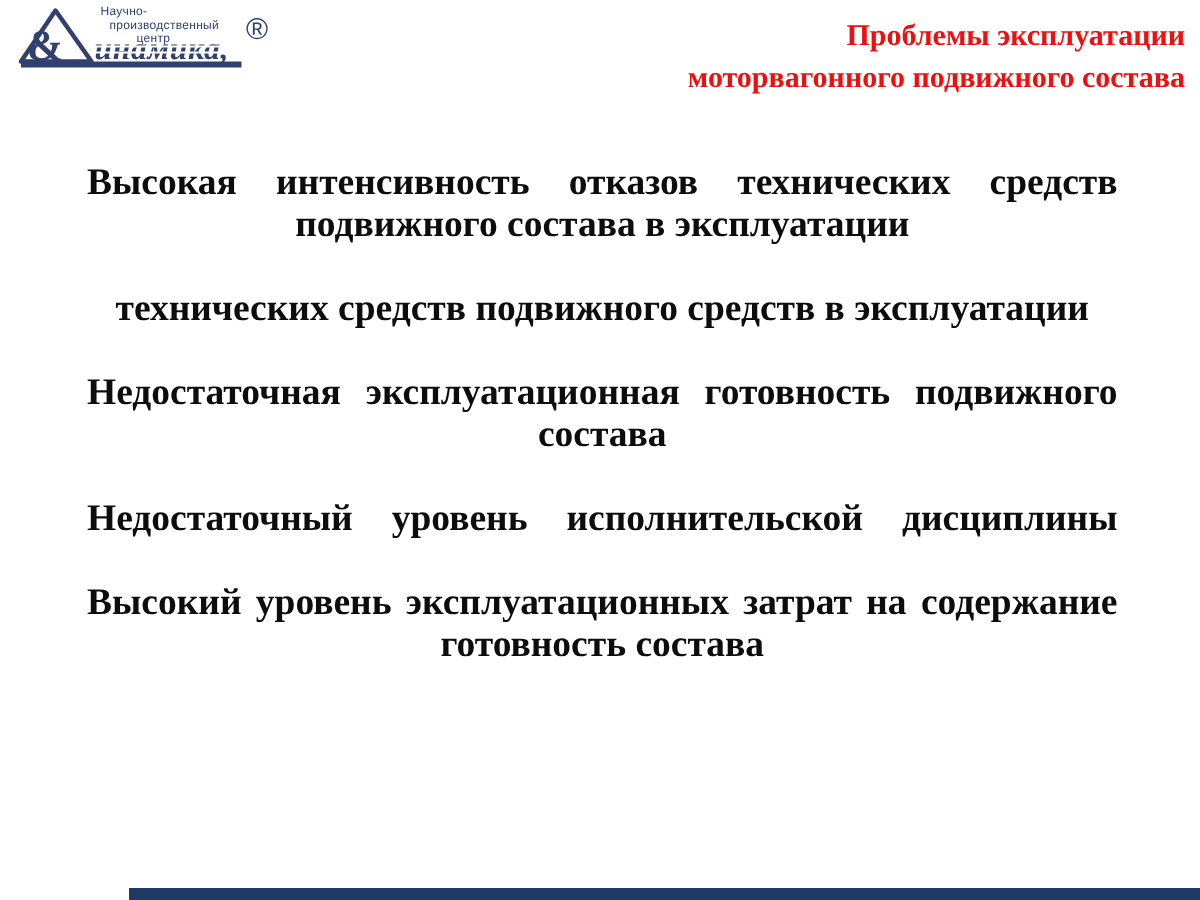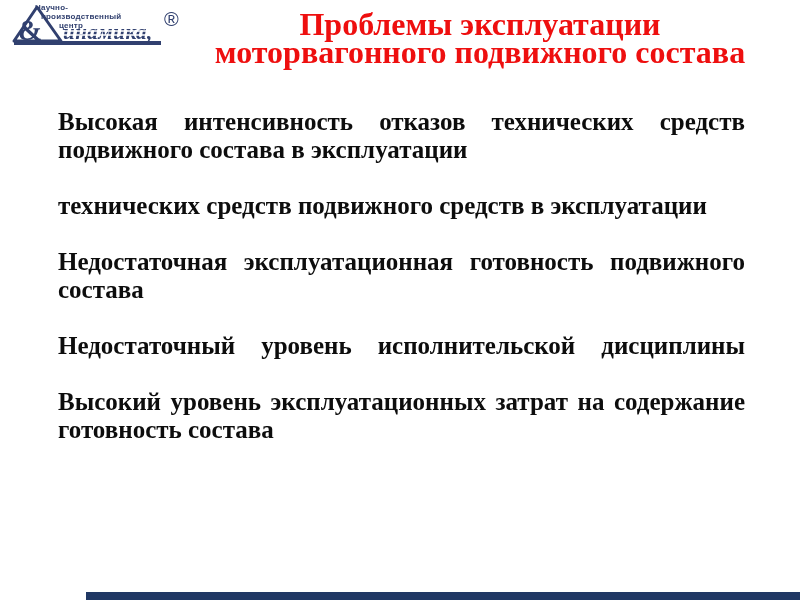--- a/index.html
+++ b/index.html
@@ -8,43 +8,43 @@
     width: 800px; height: 600px;
     background: #ffffff;
     overflow: hidden;
     font-family: "Liberation Serif", "DejaVu Serif", serif;
   }
 
   
   .logo { position: absolute; left: 8px; top: 2px; width: 184px; height: 48px; }
   .logo svg { position: absolute; left: 0; top: 0; }
   .logo-org { position: absolute; font-family: "Liberation Sans", sans-serif;
-              font-weight: bold; font-size: 8px; line-height: 8px;
-              color: #31406f; letter-spacing: 0.2px; white-space: nowrap; }
+              font-weight: normal; font-size: 8px; line-height: 8px;
+              color: #31406f; letter-spacing: 0.2px; white-space: nowrap; margin-left: 32px; }
   .org-0 { left: 27px; top: 2px; }
   .org-1 { left: 33px; top: 11px; }
   .org-2 { left: 51px; top: 20px; }
 
   
   .title {
     position: absolute; left: 170px; top: 10px; width: 620px;
-    text-align: center;
+    text-align: right;
     color: #ee0f0f;
-    font-weight: bold; font-size: 32px; line-height: 28px;
+    font-weight: bold; font-size: 20px; line-height: 28px;
   }
 
   
   .content {
     position: absolute; left: 58px; top: 108px; width: 687px;
     color: #0d0d0d;
     font-weight: bold; font-size: 25px; line-height: 28px;
   }
   .item { margin: 0 0 28px 0; }
   .line-justify { text-align: justify; text-align-last: justify; }
-  .line-rest { text-align: left; }
+  .line-rest { text-align: center; }
 
   
   .bottom-bar {
     position: absolute; left: 86px; right: 0; bottom: 0; height: 8px;
     background: #203864;
   }
 </style>
 </head>
 <body>
 

